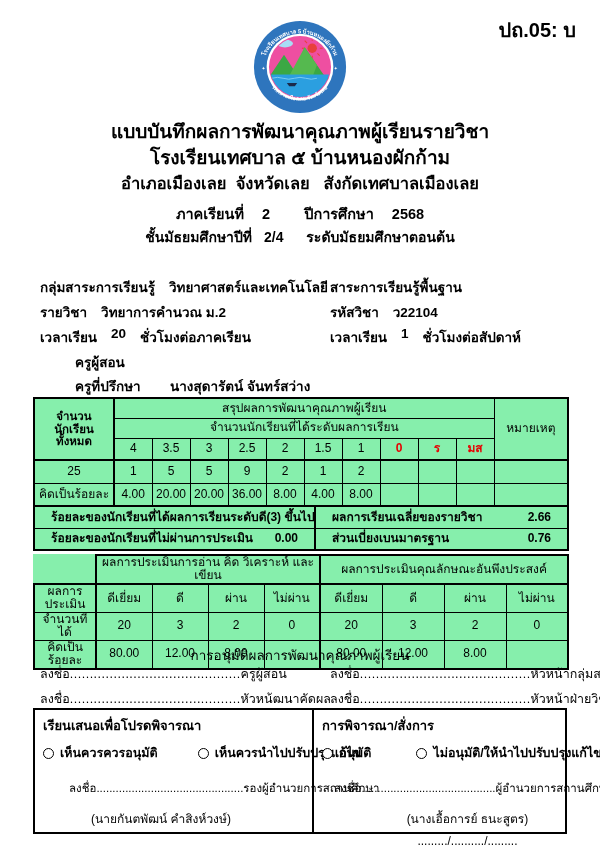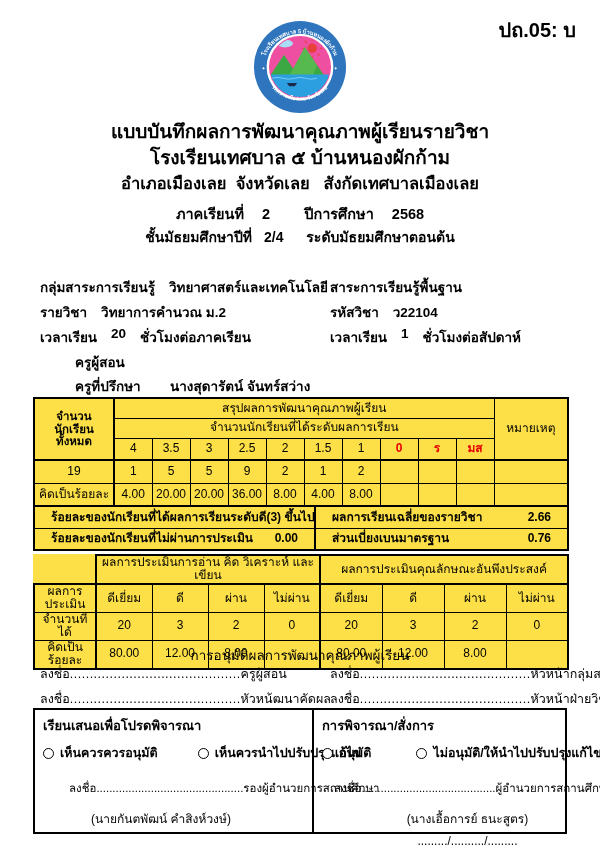--- a/index.html
+++ b/index.html
@@ -20,21 +20,21 @@
   .cls-line .gapL { margin-left:8px; } .cls-line .gapXL { margin-left:19px; }
 
   .info { position:absolute; top:276px; left:40px; right:33px; font-size:13.5px; font-weight:bold; }
   .irow { position:relative; height:25px; display:flex; align-items:flex-start; }
   .iright { position:absolute; left:290px; top:0; display:flex; }
   .lbl { margin-right:14px; white-space:nowrap; }
   .val { margin-right:14px; white-space:nowrap; }
   .trow { height:24px; padding-left:35px; display:flex; }
   .trow .lbl { width:95px; margin-right:0; }
 
-  table { border-collapse:collapse; table-layout:fixed; position:absolute; left:33px; background:#fde047; }
+  table { border-collapse:collapse; table-layout:fixed; position:absolute; left:33px; background:#86efac; }
   td { padding:0 2px; text-align:center; vertical-align:middle; line-height:1.12; overflow:hidden; }
 
   .grade-table { top:397px; width:534px; font-size:12px; border:2px solid #000; }
   .grade-table td { border:1px solid #000; }
   .h20 { height:20px; } .h22 { height:22px; } .h23 { height:23px; }
   .bold { font-weight:normal; }
   .red { color:#e60000; font-weight:bold; }
   .br2 { border-right:2px solid #000 !important; }
   .bb2 { border-bottom:2px solid #000 !important; }
   .small-head { font-size:11.5px; font-weight:bold; }
@@ -203,21 +203,21 @@
       <td class="bold bb2">3</td>
       <td class="bold bb2">2.5</td>
       <td class="bold bb2">2</td>
       <td class="bold bb2">1.5</td>
       <td class="bold bb2">1</td>
       <td class="red bb2">0</td>
       <td class="red bb2">ร</td>
       <td class="red bb2">มส</td>
     </tr>
     <tr class="h23">
-      <td class="bold br2">19</td>
+      <td class="bold br2">25</td>
       <td>1</td>
       <td>5</td>
       <td>5</td>
       <td>9</td>
       <td>2</td>
       <td>1</td>
       <td>2</td>
       <td></td>
       <td></td>
       <td></td>

